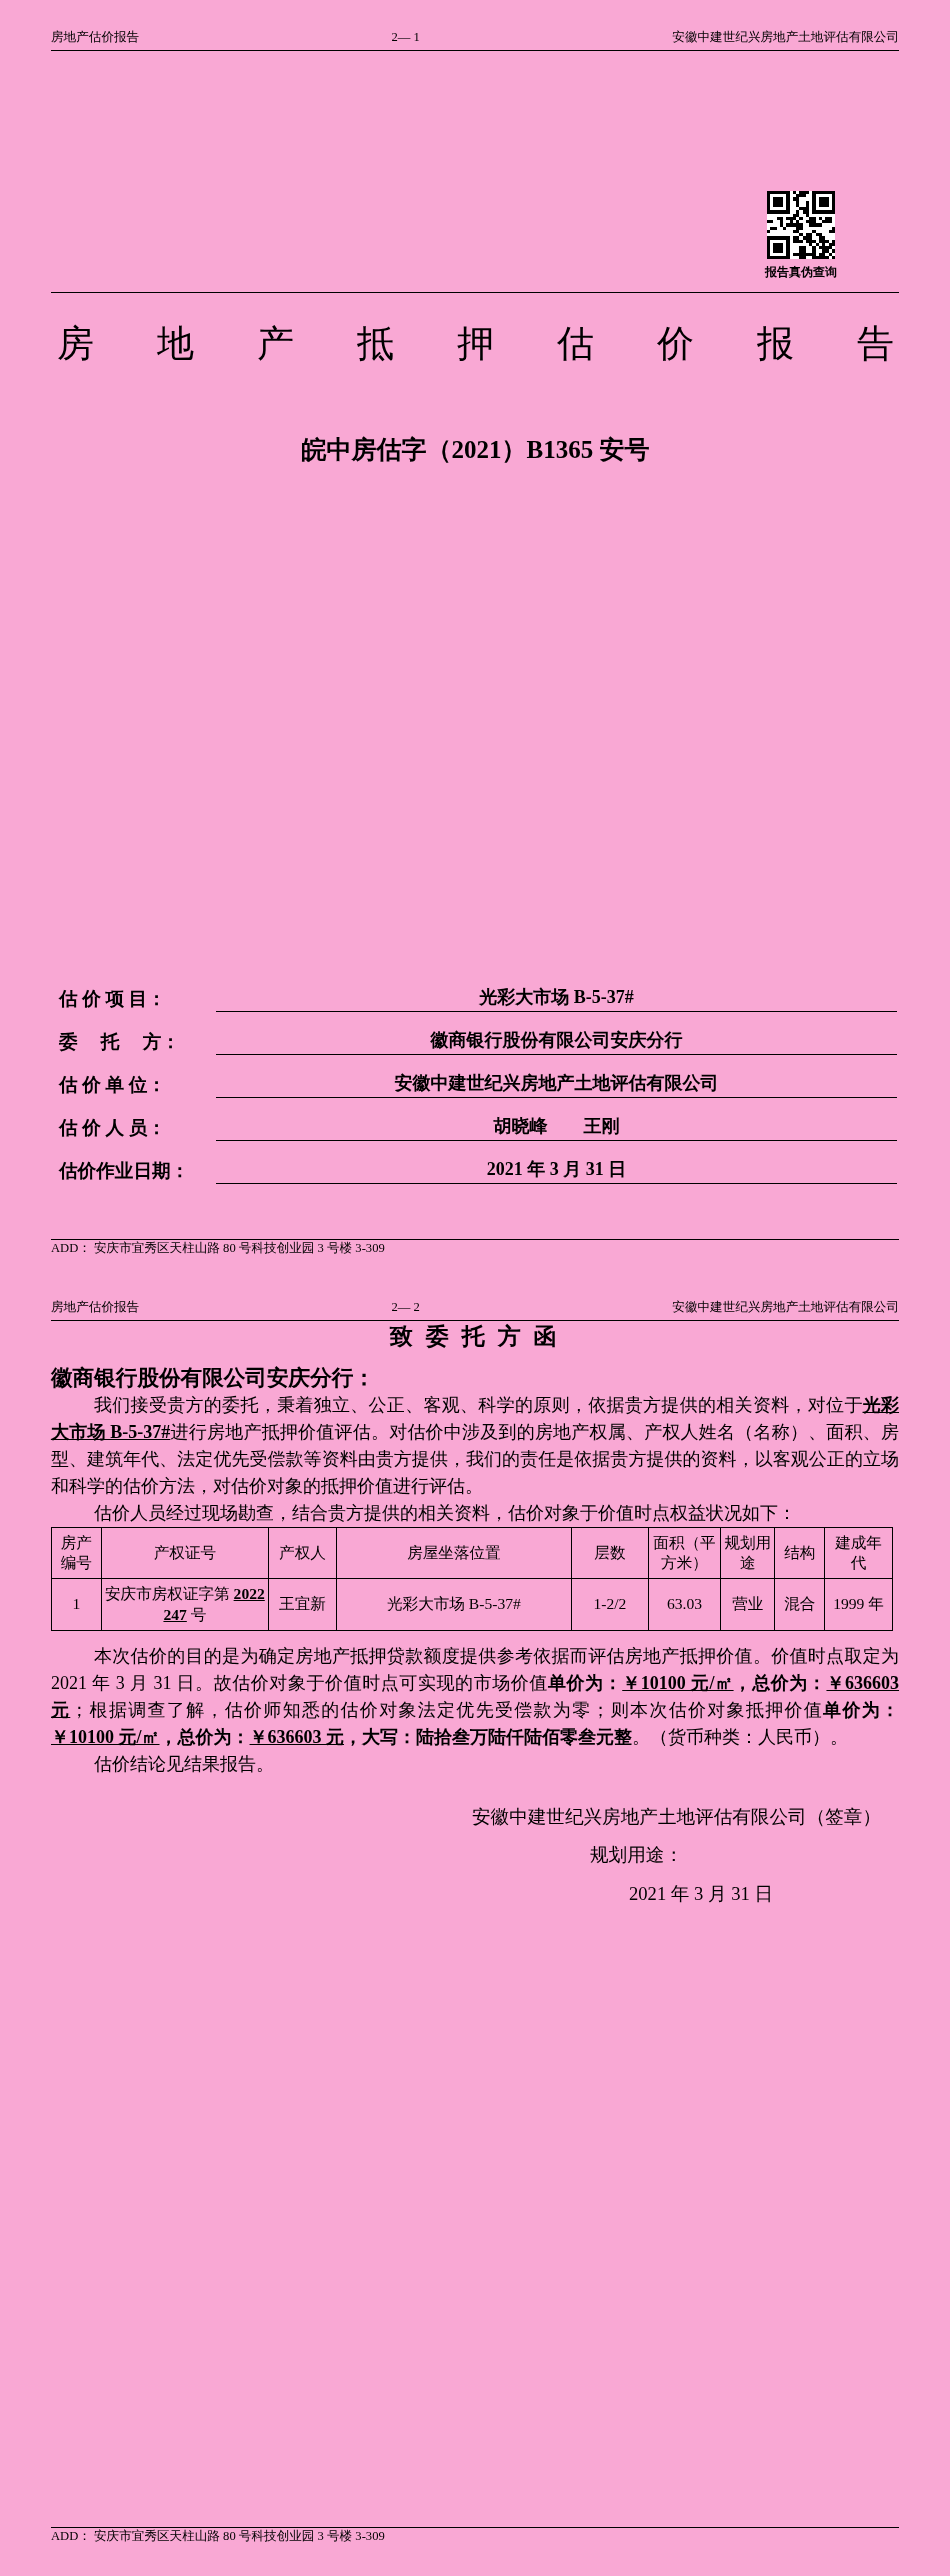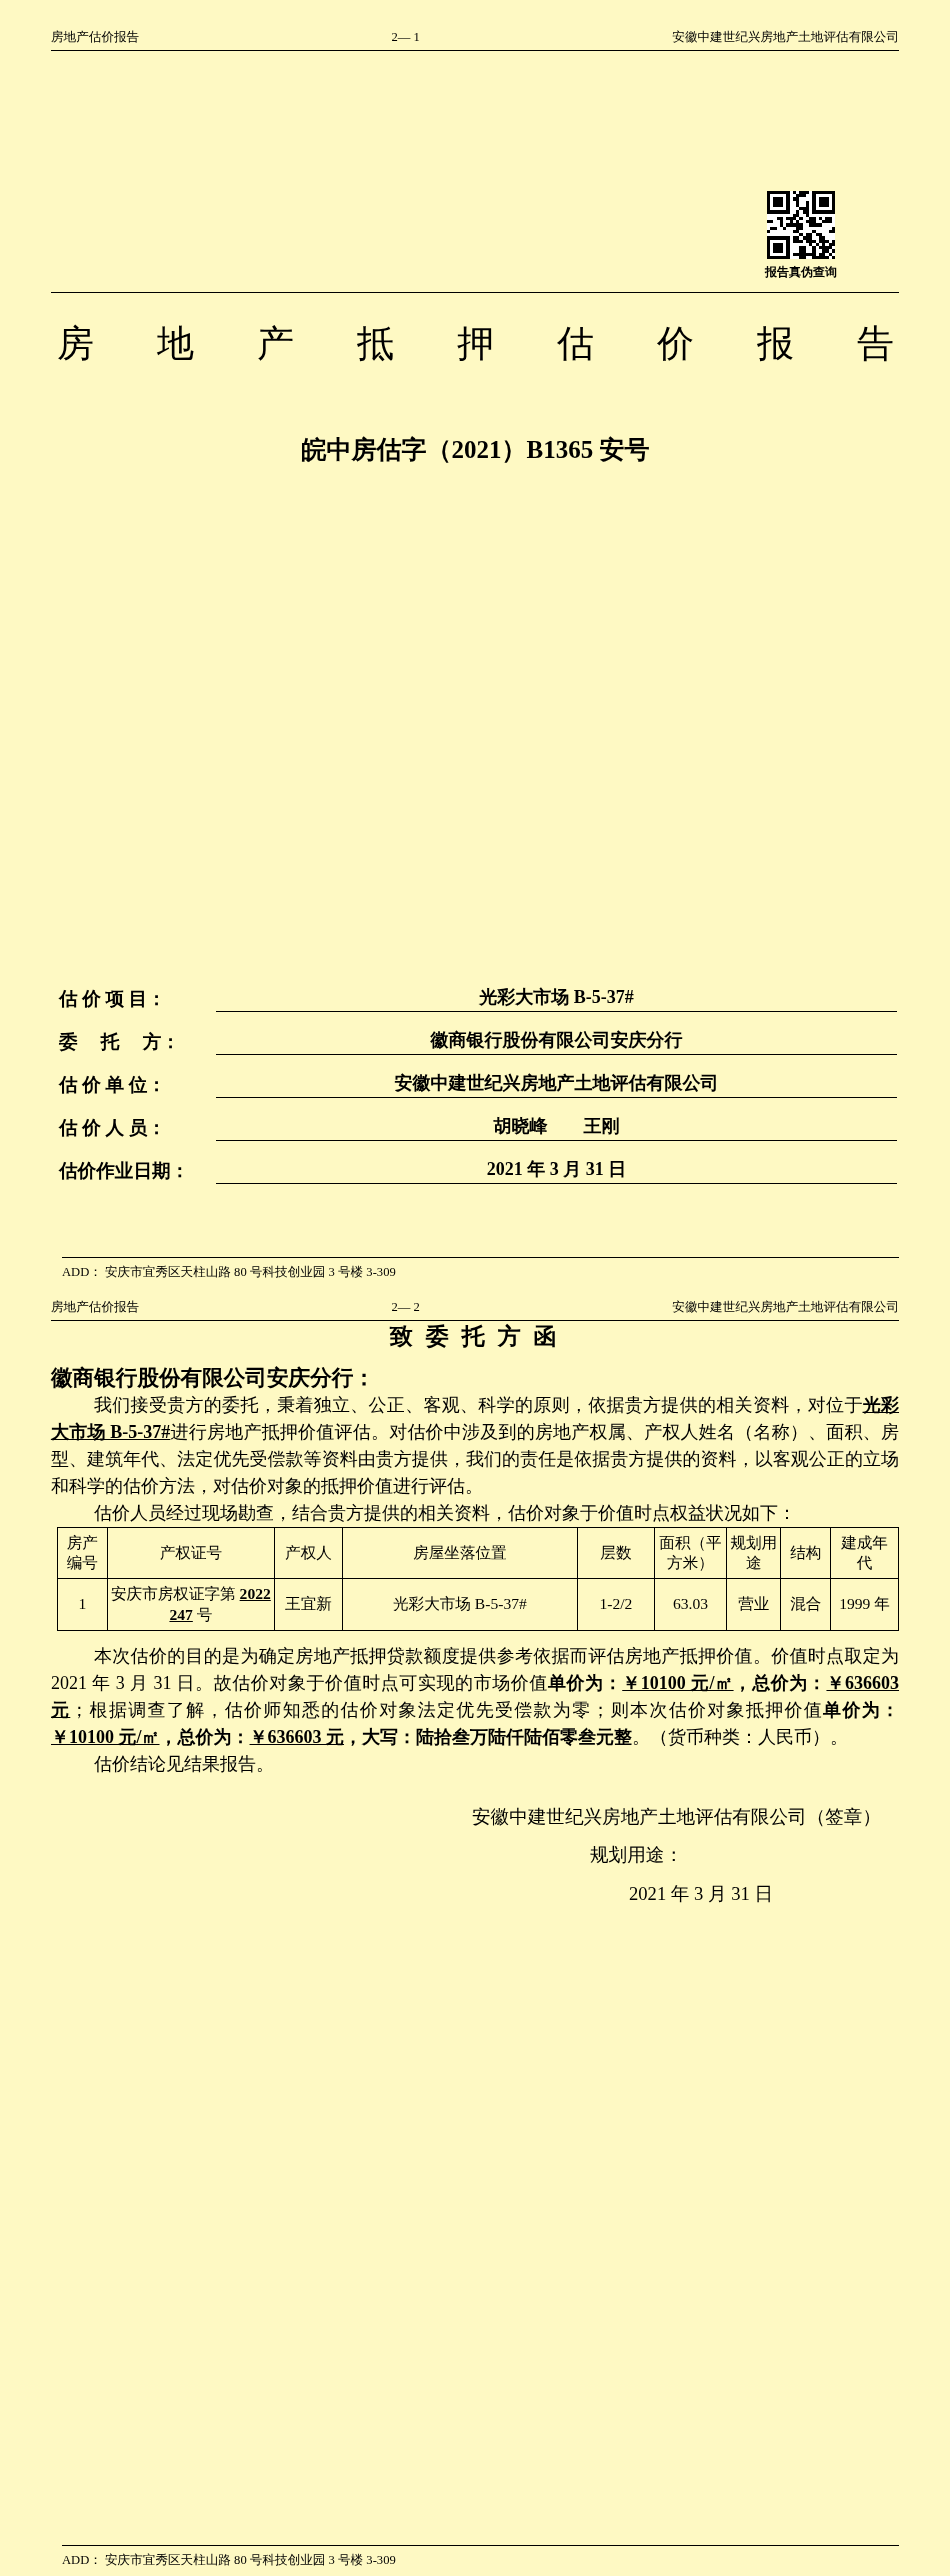--- a/index.html
+++ b/index.html
@@ -2,35 +2,34 @@
 <html style="font-size:9.6px"><head>
 <meta charset="utf-8">
 <style>
   * { margin:0; padding:0; box-sizing:border-box; }
   html,body { background:#ffffff; }
   body {
     width:951px;
     font-family:"Liberation Serif","DejaVu Serif",serif;
     color:#000;
   }
-  .page { position:relative; width:951px; height:1288px; background:#fef9c3; overflow:hidden; }
+  .page { position:relative; width:951px; height:1288px; background:#f9a8d4; overflow:hidden; }
 
   
   .page-header {
     position:absolute; left:51px; right:52px;
     display:flex; justify-content:space-between; align-items:baseline;
     font-size:12.6px; border-bottom:1.2px solid #000; padding-bottom:4.2px;
   }
   .page1 .page-header { top:29px; }
   .page2 .page-header { top:10.8px; }
   .page-footer {
-    position:absolute; left:51px; right:52px; bottom:7px;
-    border-top:1.2px solid #000; padding-top:6px; font-size:12.6px;
+    position:absolute; left:51px; right:52px; bottom:31px;
+    border-top:1.2px solid #000; padding-top:0; font-size:12.6px;
     white-space:pre;
-    margin-left:11px;
   }
 
   
   .qr-block { position:absolute; top:191px; right:114px; width:72px; text-align:center; }
   .qr-block svg { display:block; margin:0 auto; }
   .qr-caption { margin-top:4.8px; font-size:12px; font-weight:bold; white-space:nowrap; }
   .rule-under-qr { position:absolute; top:292px; left:51px; right:52px; border-top:0.9px solid #000; }
   .report-title {
     position:absolute; top:319px; left:57px; right:57px;
     font-size:37px; font-weight:normal;
@@ -51,21 +50,21 @@
   
   .page2-content { position:absolute; top:33px; left:51px; right:52px; }
   .letter-title { text-align:center; font-size:23px; font-weight:bold; letter-spacing:3.6px; margin-bottom:13px; }
   .salutation { font-size:21.6px; font-weight:bold; line-height:27px; }
   .para { font-size:18px; line-height:27px; text-align:justify; text-indent:43px; }
   .rights-label { font-size:20px; line-height:27px; margin:2.4px 0 4.8px 4.8px; }
   .b { font-weight:bold; }
   .u { text-decoration:underline; }
 
   table.prop-table {
-    width:calc(100% - 6px); margin-left:6px; margin-bottom:12px;
+    width:calc(100% - 6px); margin-bottom:12px;
     border-collapse:collapse; table-layout:fixed; font-size:15.6px;
   }
   table.prop-table th, table.prop-table td {
     border:1.2px solid #000; text-align:center; vertical-align:middle;
     padding:4.8px 2.4px; font-weight:normal; line-height:20.4px; word-break:break-all;
   }
 
   .sign-company { text-align:right; padding-right:18px; font-size:18.6px; margin-top:26px; line-height:26px; }
   .legal-rep { margin-left:539px; font-size:18.6px; margin-top:12px; line-height:26px; }
   .sign-date { margin-left:578px; font-size:18.6px; margin-top:13px; line-height:26px; }

